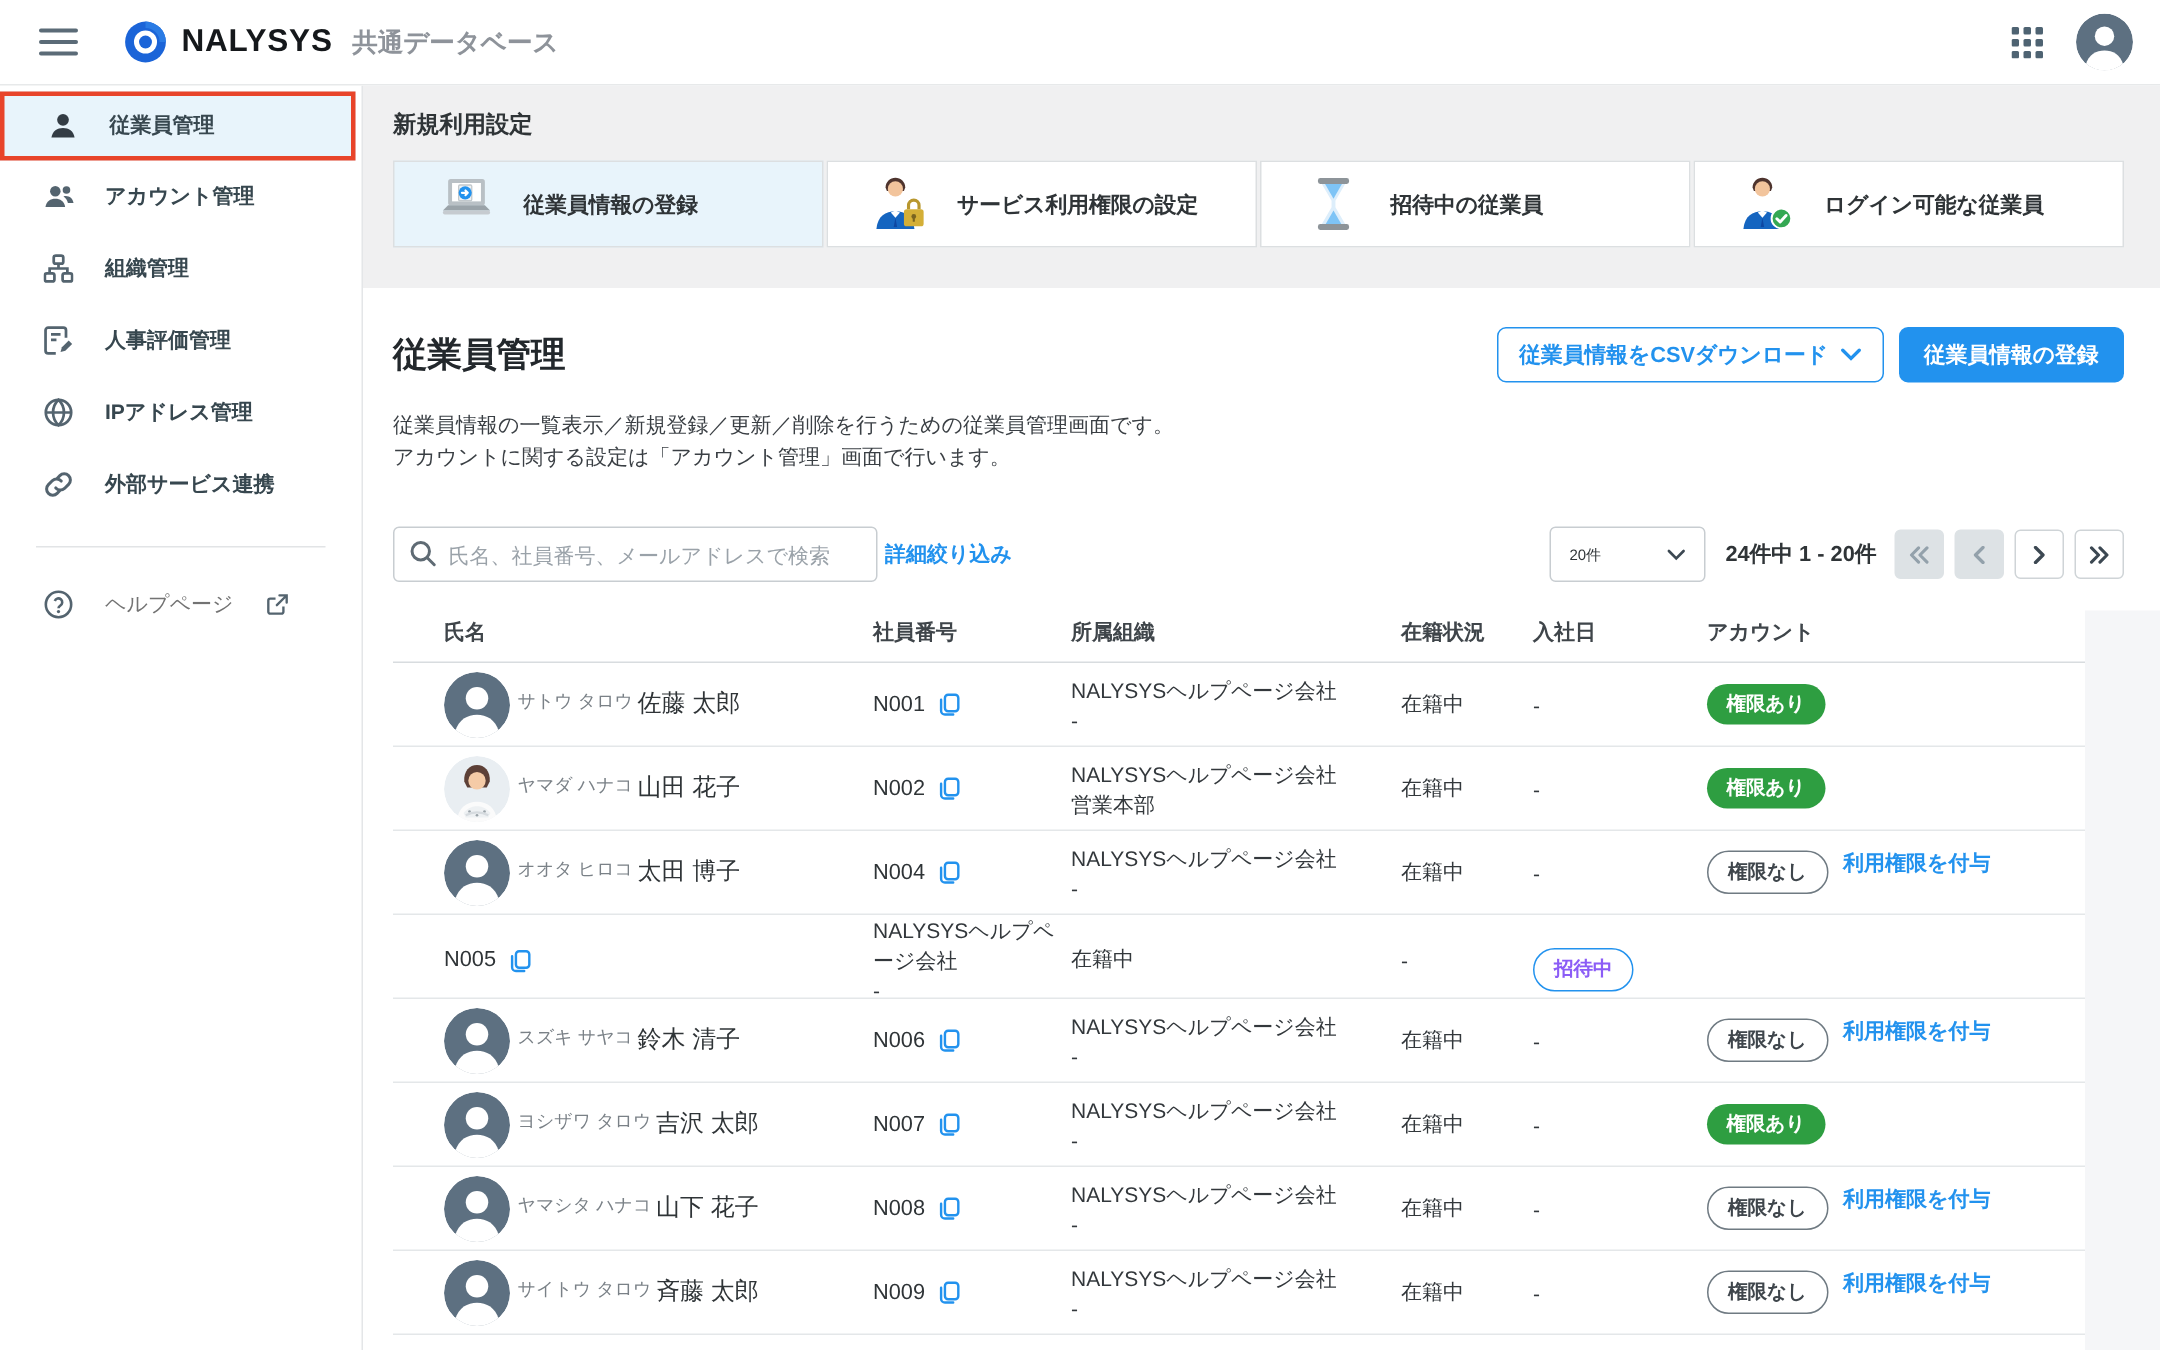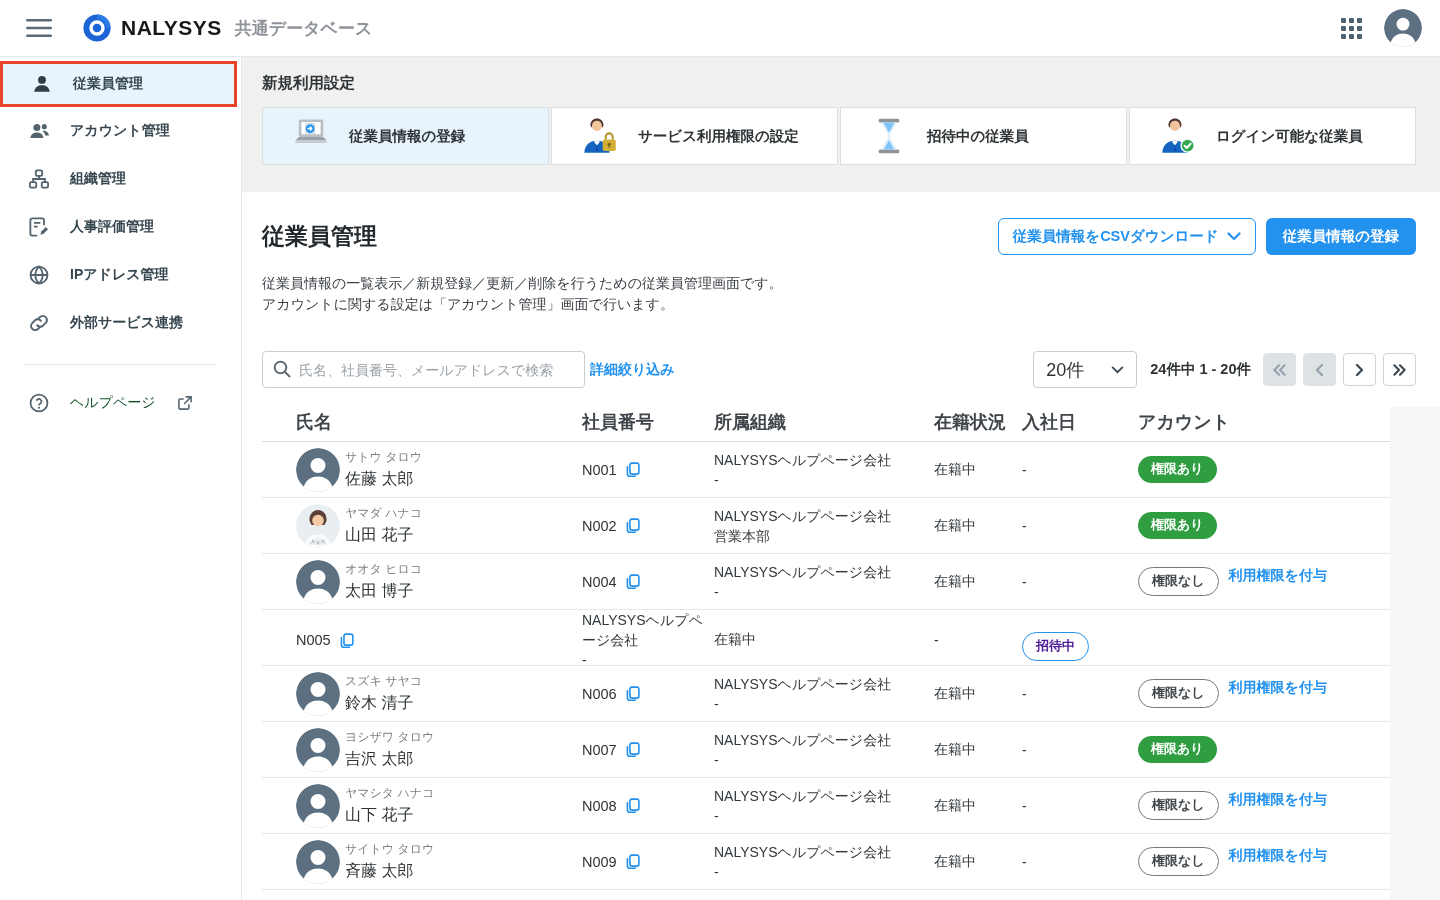--- a/index.html
+++ b/index.html
@@ -18,21 +18,21 @@
   .avatar-btn { width:38px; height:38px; border-radius:50%; overflow:hidden; display:block; }
 
   
   .sidebar { position:absolute; top:57px; left:0; bottom:0; width:242px; background:#fff;
     border-right:1px solid #e4e6e8; padding-top:4px; z-index:4; }
   .side-item { height:48px; display:flex; align-items:center; gap:20px; padding-left:28px;
     font-size:14px; font-weight:700; color:#37474f; cursor:pointer; }
   .side-item .side-icon { width:22px; height:22px; display:flex; align-items:center; justify-content:center; flex:0 0 22px; }
   .side-item.active { background:#e8f4fb; border:3px solid #e8442a; width:237px; height:46px; font-weight:700; }
   .side-divider { border:none; border-top:1px solid #e2e4e6; margin:17px 24px 14px 24px; }
-  .help-item { font-weight:500; color:#14532d; }
+  .help-item { font-weight:500; color:#737373; }
 
   
   .main { position:absolute; top:57px; left:242px; right:0; bottom:0; background:#fff; }
 
   .quick-panel { background:#f0f0f1; padding:16px 24px 20px 20px; height:135px; }
   .quick-title { font-size:15.5px; font-weight:700; color:#2f3437; }
   .cards { display:flex; gap:2px; margin-top:13px; }
   .card { flex:1; height:58px; background:#fff; border:1px solid #dcdfe1; display:flex;
     align-items:center; gap:16px; padding-left:26px; cursor:pointer; }
   .card.active { background:#e8f4fb; }
@@ -53,49 +53,49 @@
   .toolbar { margin-top:36px; display:flex; align-items:center; }
   .search-box { position:relative; width:286px; }
   .search-box input { width:323px; height:37px; border:1px solid #c8cdd1; border-radius:4px;
     padding:0 10px 0 36px; font-size:14px; color:#2f3437; outline:none; font-family:inherit; }
   .search-box input::placeholder { color:#9aa2a9; }
   .search-icon { position:absolute; left:11px; top:9px; }
   .filter-link { display:flex; align-items:center; gap:7px; margin-left:19px;
     color:#2292ee; font-size:14px; font-weight:700; text-decoration:none; cursor:pointer; }
   .toolbar-right { margin-left:auto; display:flex; align-items:center; }
   .page-size { width:104px; height:37px; border:1px solid #c8cdd1; border-radius:4px; background:#fff;
-    display:flex; align-items:center; justify-content:space-between; padding:0 12px; font-size:18px; color:#2f3437; cursor:pointer; }
+    display:flex; align-items:center; justify-content:space-between; padding:0 12px; font-size:10px; color:#2f3437; cursor:pointer; }
   .count-text { font-size:14.5px; font-weight:700; color:#2f3437; margin:0 12px 0 13px; white-space:nowrap; }
   .pager { display:flex; gap:7px; }
   .pager-btn { width:33px; height:33px; border-radius:4px; display:flex; align-items:center; justify-content:center; }
   .pager-btn.enabled { background:#fff; border:1px solid #cfd4d7; }
   .pager-btn.disabled { background:#dde2e5; border:1px solid #dde2e5; cursor:default; }
 
   
   .emp-table { margin-top:14px; width:1128px; }
   .thead, .trow { display:grid; grid-template-columns:286px 132px 220px 88px 116px 1fr;
     padding-left:34px; align-items:center; }
   .thead { height:40px; border-bottom:1px solid #d8dcdf; }
-  .th { font-size:18px; font-weight:700; color:#3f454a; }
+  .th { font-size:14px; font-weight:700; color:#3f454a; }
   .trow { height:56px; border-bottom:1px solid #e4e7e9; }
   .cell-name { display:flex; align-items:center; }
   .avatar { width:44px; height:44px; border-radius:50%; overflow:hidden; flex:0 0 44px; margin-right:5px; display:block; }
-  .names { display:flex; flex-direction:column; gap:3px; margin-left:0; }
+  .names { display:flex; flex-direction:row; gap:3px; margin-left:0; }
   .kana { font-size:12px; color:#7a8187; }
   .kanji { font-size:16px; color:#2f3437; }
   .cell-id { display:flex; align-items:center; }
   .emp-no { font-size:14.5px; color:#2f3437; }
   .copy-btn { margin-left:7px; display:flex; align-items:center; }
   .cell-org { font-size:14px; line-height:20px; color:#33383c; display:flex; flex-direction:column; }
   .cell-status, .cell-joined { font-size:14px; color:#33383c; }
   .cell-account { display:flex; }
   .badge { font-size:13px; font-weight:700; padding:4px 13px 5px; border-radius:999px; white-space:nowrap; }
   .badge-granted { background:#2e9e41; color:#fff; }
   .badge-none { border:1.4px solid #6f7a82; color:#3f464c; background:#fff; }
-  .badge-invited { border:1.4px solid #2292ee; color:#4c1d95; background:#fff;margin-top:13px; }
+  .badge-invited { border:1.4px solid #2292ee; color:#8b5cf6; background:#fff;margin-top:13px; }
   .grant-link { margin-left:10px; color:#2292ee; font-size:14px; font-weight:700; text-decoration:none; cursor:pointer; }
 
   .right-gutter { position:fixed; left:1390px; top:407px; right:0; bottom:0; background:#f5f6f8; z-index:1; }
 </style>
 </head>
 <body>
 
 <header class="topbar">
   <button class="hamburger">
     <svg width="26" height="20" viewBox="0 0 26 20">

